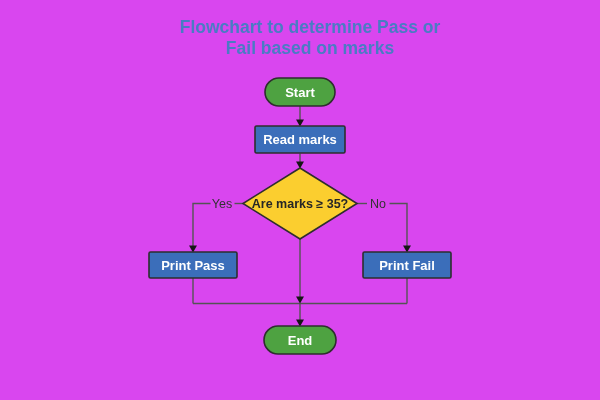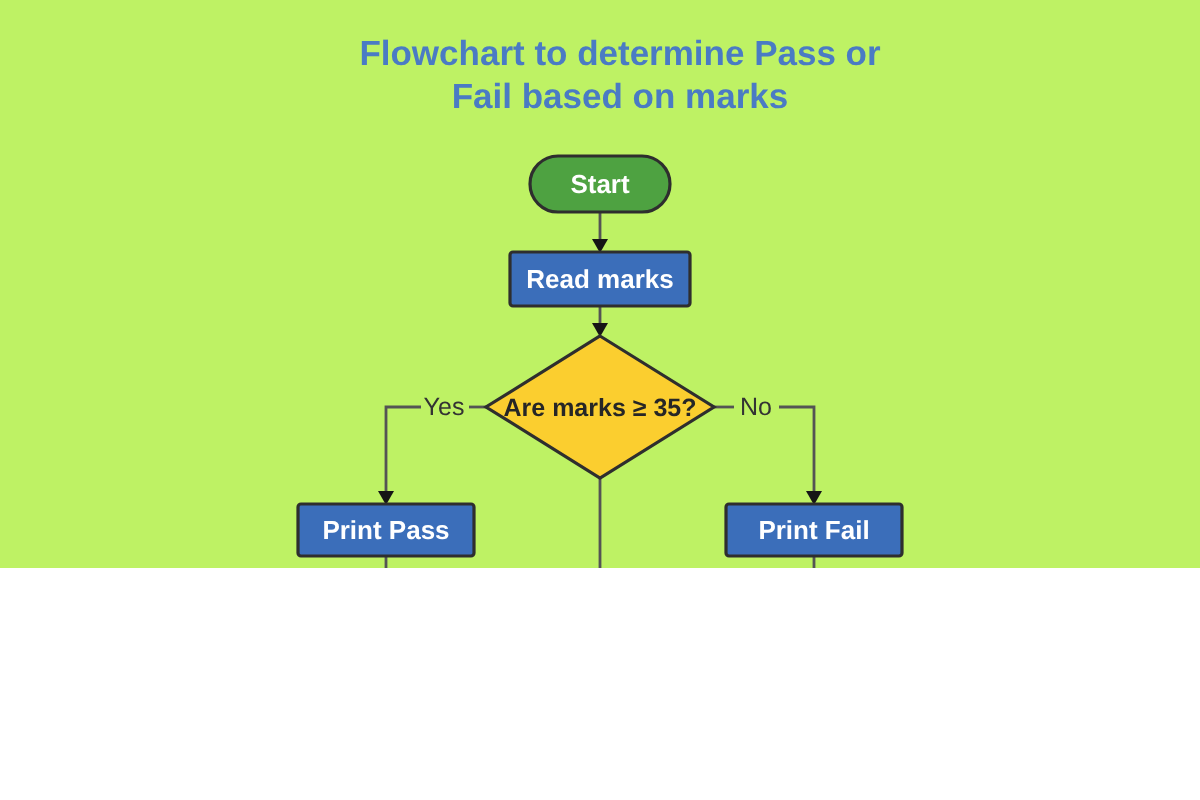--- a/index.html
+++ b/index.html
@@ -1,20 +1,20 @@
 <!DOCTYPE html>
 <html><head>
 <meta charset="utf-8">
 <style>
   html, body { margin: 0; padding: 0; background: #ffffff; }
   .canvas {
     position: relative;
     width: 600px;
-    height: 284px;
-    background: #bef264;
+    height: 400px;
+    background: #d946ef;
     overflow: hidden;
     font-family: "Liberation Sans", sans-serif;
     text-align: center;
   }
   svg { display: block; }
   svg text {
     font-family: "Liberation Sans", sans-serif;
     -webkit-user-select: none;
     user-select: none;
   }

